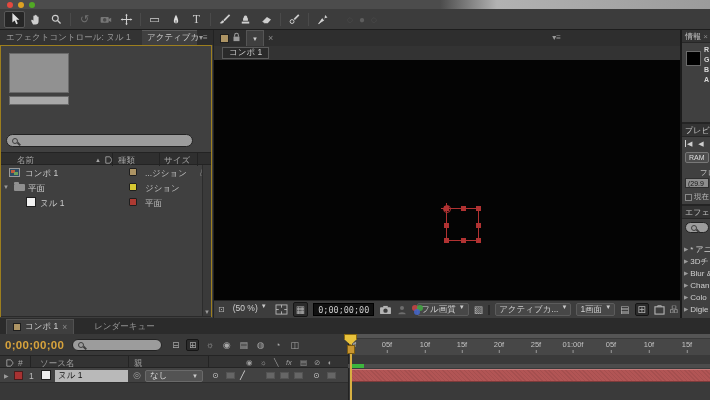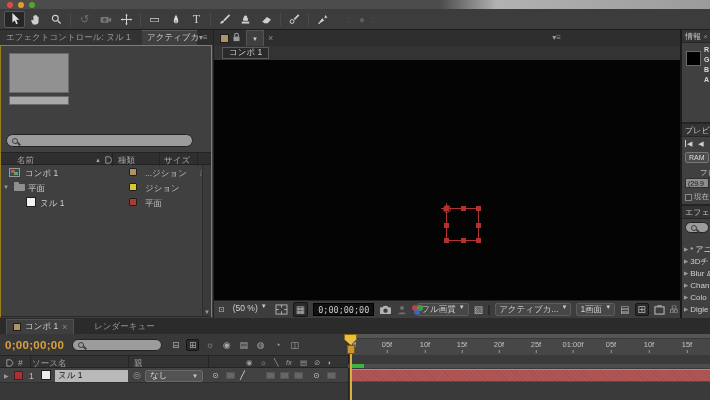--- a/index.html
+++ b/index.html
@@ -574,21 +574,21 @@
       <span class="tick" style="left:300px">10f</span>
       <span class="tick" style="left:338px">15f</span>
     </div>
 
     <div id="tl-header">
       <svg class="h" style="left:6px;top:3px" width="8" height="8" viewBox="0 0 10 10">
           <path d="M1 1 L6 1 L9 5 L6 9 L1 9 Z" fill="none" stroke="#9a9a9a" stroke-width="1.2"></path>
         </svg>
       <span class="h" style="left:18px">#</span>
       <i class="vline" style="left:30px"></i>
-      <span class="h" style="left:32px">ソース名</span>
+      <span class="h" style="left:40px">ソース名</span>
       <i class="vline" style="left:128px"></i>
       <span class="h" style="left:134px">親</span>
       <i class="vline" style="left:208px"></i>
       <span class="swico" style="left:246px">◉</span>
       <span class="swico" style="left:260px">☼</span>
       <span class="swico" style="left:274px">╲</span>
       <span class="swico" style="left:286px;font-style:italic">fx</span>
       <span class="swico" style="left:300px">▤</span>
       <span class="swico" style="left:314px">⊘</span>
       <span class="swico" style="left:328px">◐</span>

